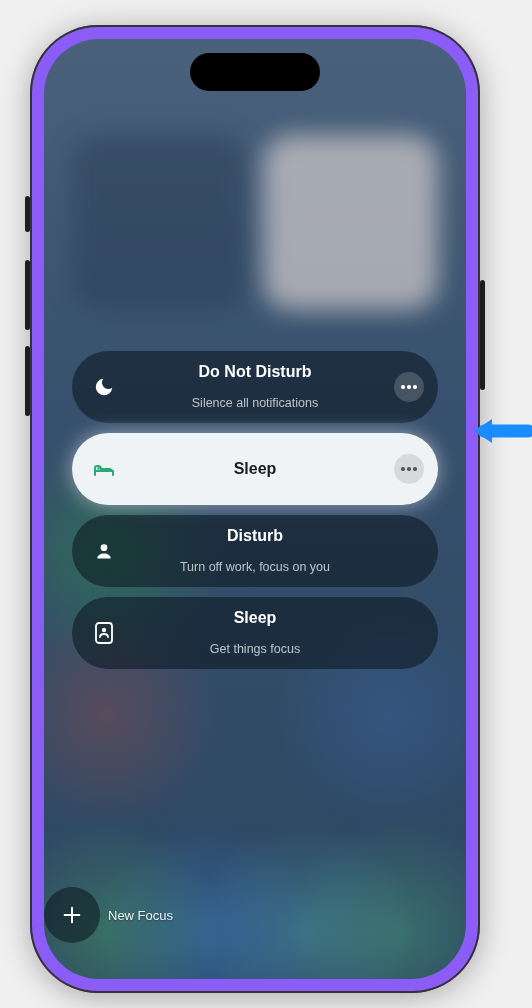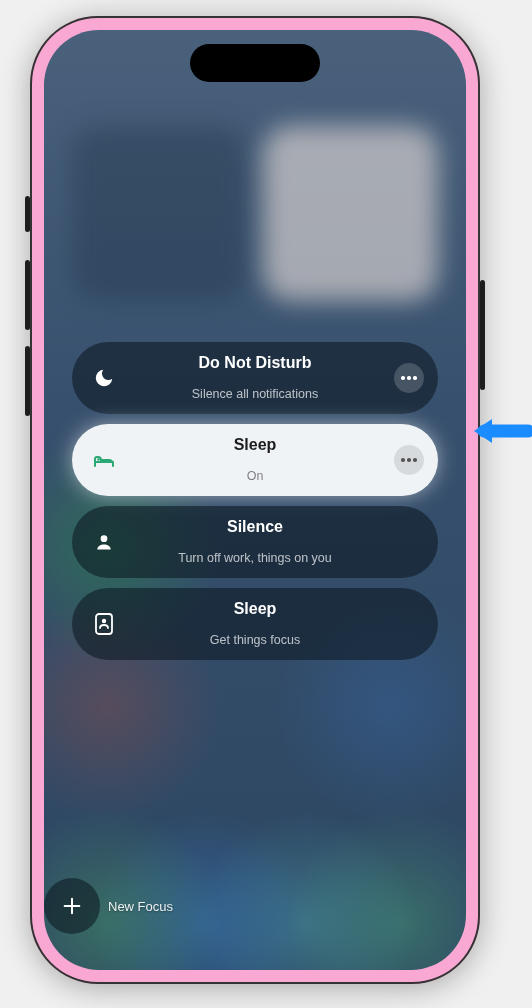--- a/index.html
+++ b/index.html
@@ -6,24 +6,24 @@
     body {
       background: #f0f0f0;
       font-family: -apple-system, BlinkMacSystemFont, "SF Pro Text", "Helvetica Neue", sans-serif;
       width: 532px;
       height: 1008px;
       position: relative;
     }
     .phone-frame {
       position: absolute;
       left: 30px;
-      top: 16px;
+      top: 25px;
       width: 450px;
       height: 968px;
-      background: #f9a8d4;
+      background: #8b5cf6;
       border-radius: 68px;
       padding: 14px;
       box-shadow: 0 0 0 2px #333 inset, 0 4px 30px rgba(0,0,0,0.3);
     }
     .phone-btn-left1 { position: absolute; left: 25px; top: 196px; width: 5px; height: 36px; background: #222; border-radius: 3px; }
     .phone-btn-left2 { position: absolute; left: 25px; top: 260px; width: 5px; height: 70px; background: #222; border-radius: 3px; }
     .phone-btn-left3 { position: absolute; left: 25px; top: 346px; width: 5px; height: 70px; background: #222; border-radius: 3px; }
     .phone-btn-right { position: absolute; left: 480px; top: 280px; width: 5px; height: 110px; background: #222; border-radius: 3px; }
     .screen {
       width: 100%;
@@ -210,41 +210,40 @@
       <div class="focus-item focus-active">
         <span class="focus-icon" style="color:#2aa876">
           <svg width="24" height="24" viewBox="0 0 24 24" fill="none">
               <path d="M3 18v-7a2 2 0 0 1 2-2h1a3 3 0 0 1 3 3h8a4 4 0 0 1 4 4v2" stroke="#2aa876" stroke-width="2" stroke-linecap="round"></path>
               <path d="M3 14h18" stroke="#2aa876" stroke-width="2" stroke-linecap="round"></path>
               <circle cx="6.5" cy="11.5" r="1.3" fill="#2aa876"></circle>
             </svg>
         </span>
         <div class="focus-text">
           <div class="focus-title">Sleep</div>
-          <div class="focus-sub">On</div>
         </div>
         <div class="more-btn more-active" style="color:#555">
           <span class="dots">
               <span class="dot"></span>
               <span class="dot"></span>
               <span class="dot"></span>
             </span>
         </div>
       </div>
 
       <div class="focus-item focus-inactive">
         <span class="focus-icon">
           <svg width="20" height="20" viewBox="0 0 24 24" fill="#ffffff">
               <circle cx="12" cy="8" r="4"></circle>
               <path d="M4 21c0-4 4-6 8-6s8 2 8 6v0H4Z"></path>
             </svg>
         </span>
         <div class="focus-text">
-          <div class="focus-title">Silence</div>
-          <div class="focus-sub">Turn off work, things on you</div>
+          <div class="focus-title">Disturb</div>
+          <div class="focus-sub">Turn off work, focus on you</div>
         </div>
       </div>
 
       <div class="focus-item focus-inactive">
         <span class="focus-icon">
           <svg width="18" height="22" viewBox="0 0 18 22" fill="none">
               <rect x="1" y="1" width="16" height="20" rx="3" stroke="#ffffff" stroke-width="1.8"></rect>
               <circle cx="9" cy="8" r="2.2" fill="#ffffff"></circle>
               <path d="M5 15c0-2 2-3 4-3s4 1 4 3" stroke="#ffffff" stroke-width="1.8" stroke-linecap="round"></path>
             </svg>

